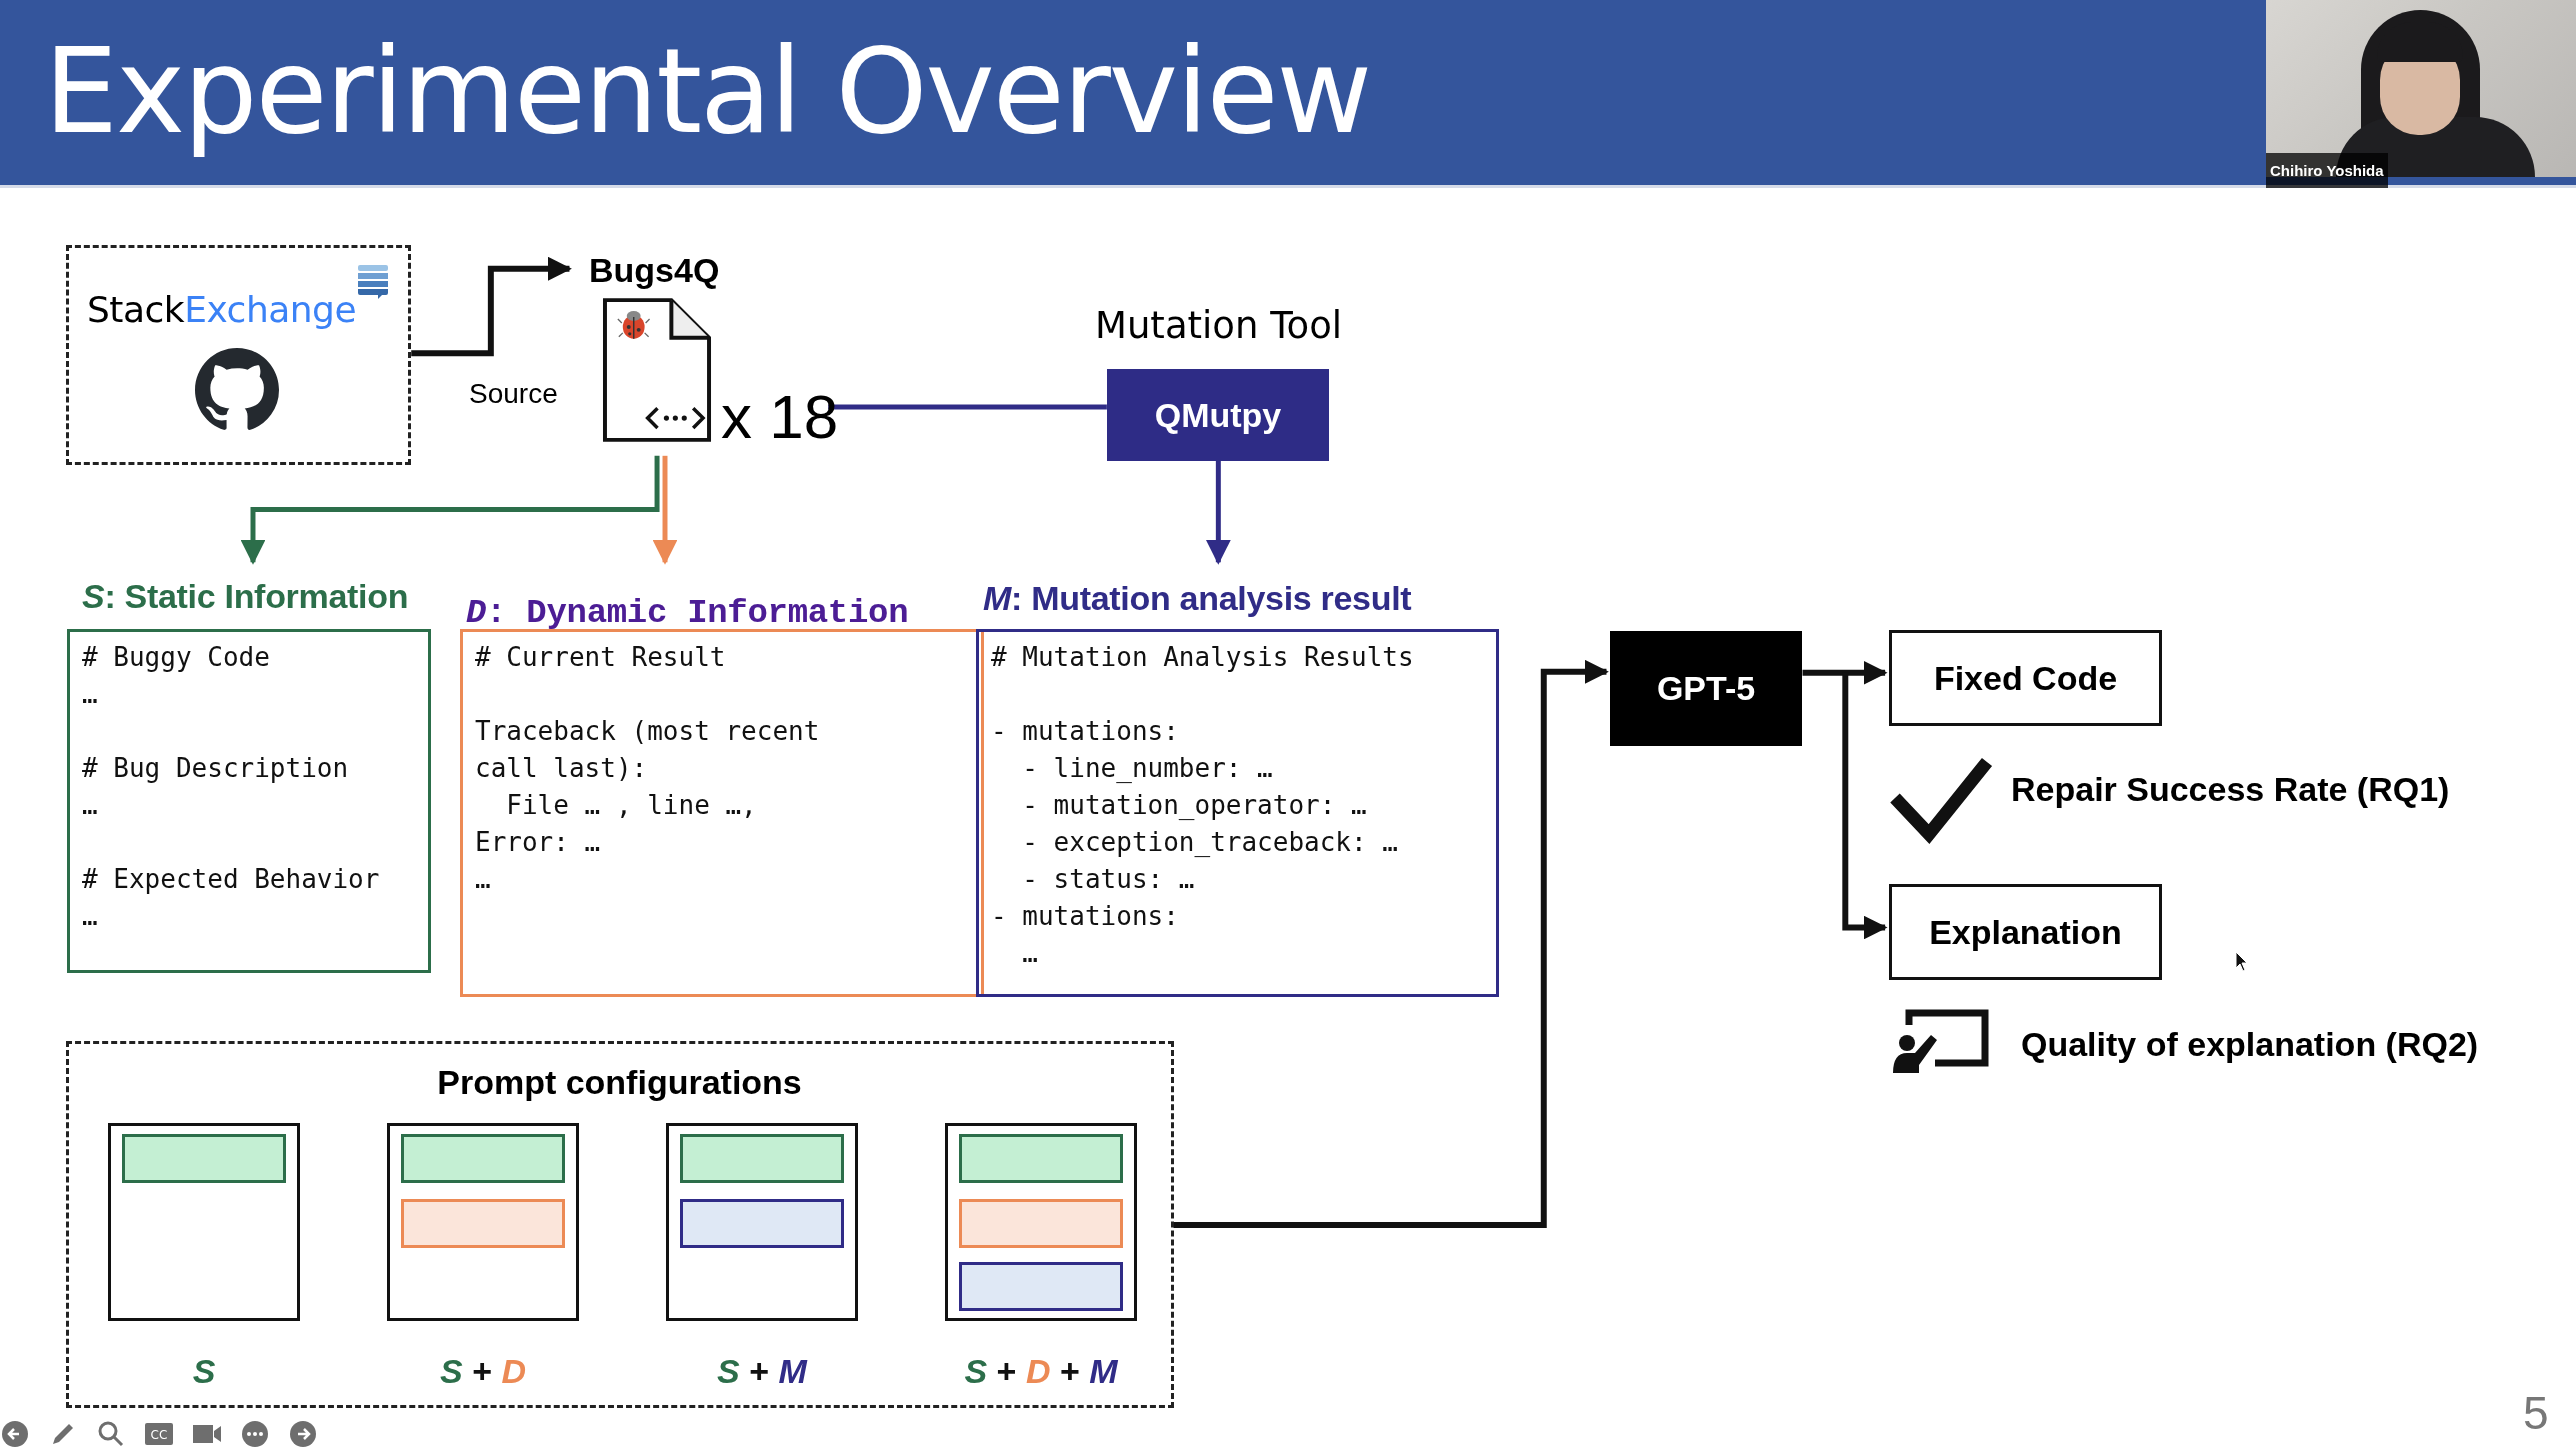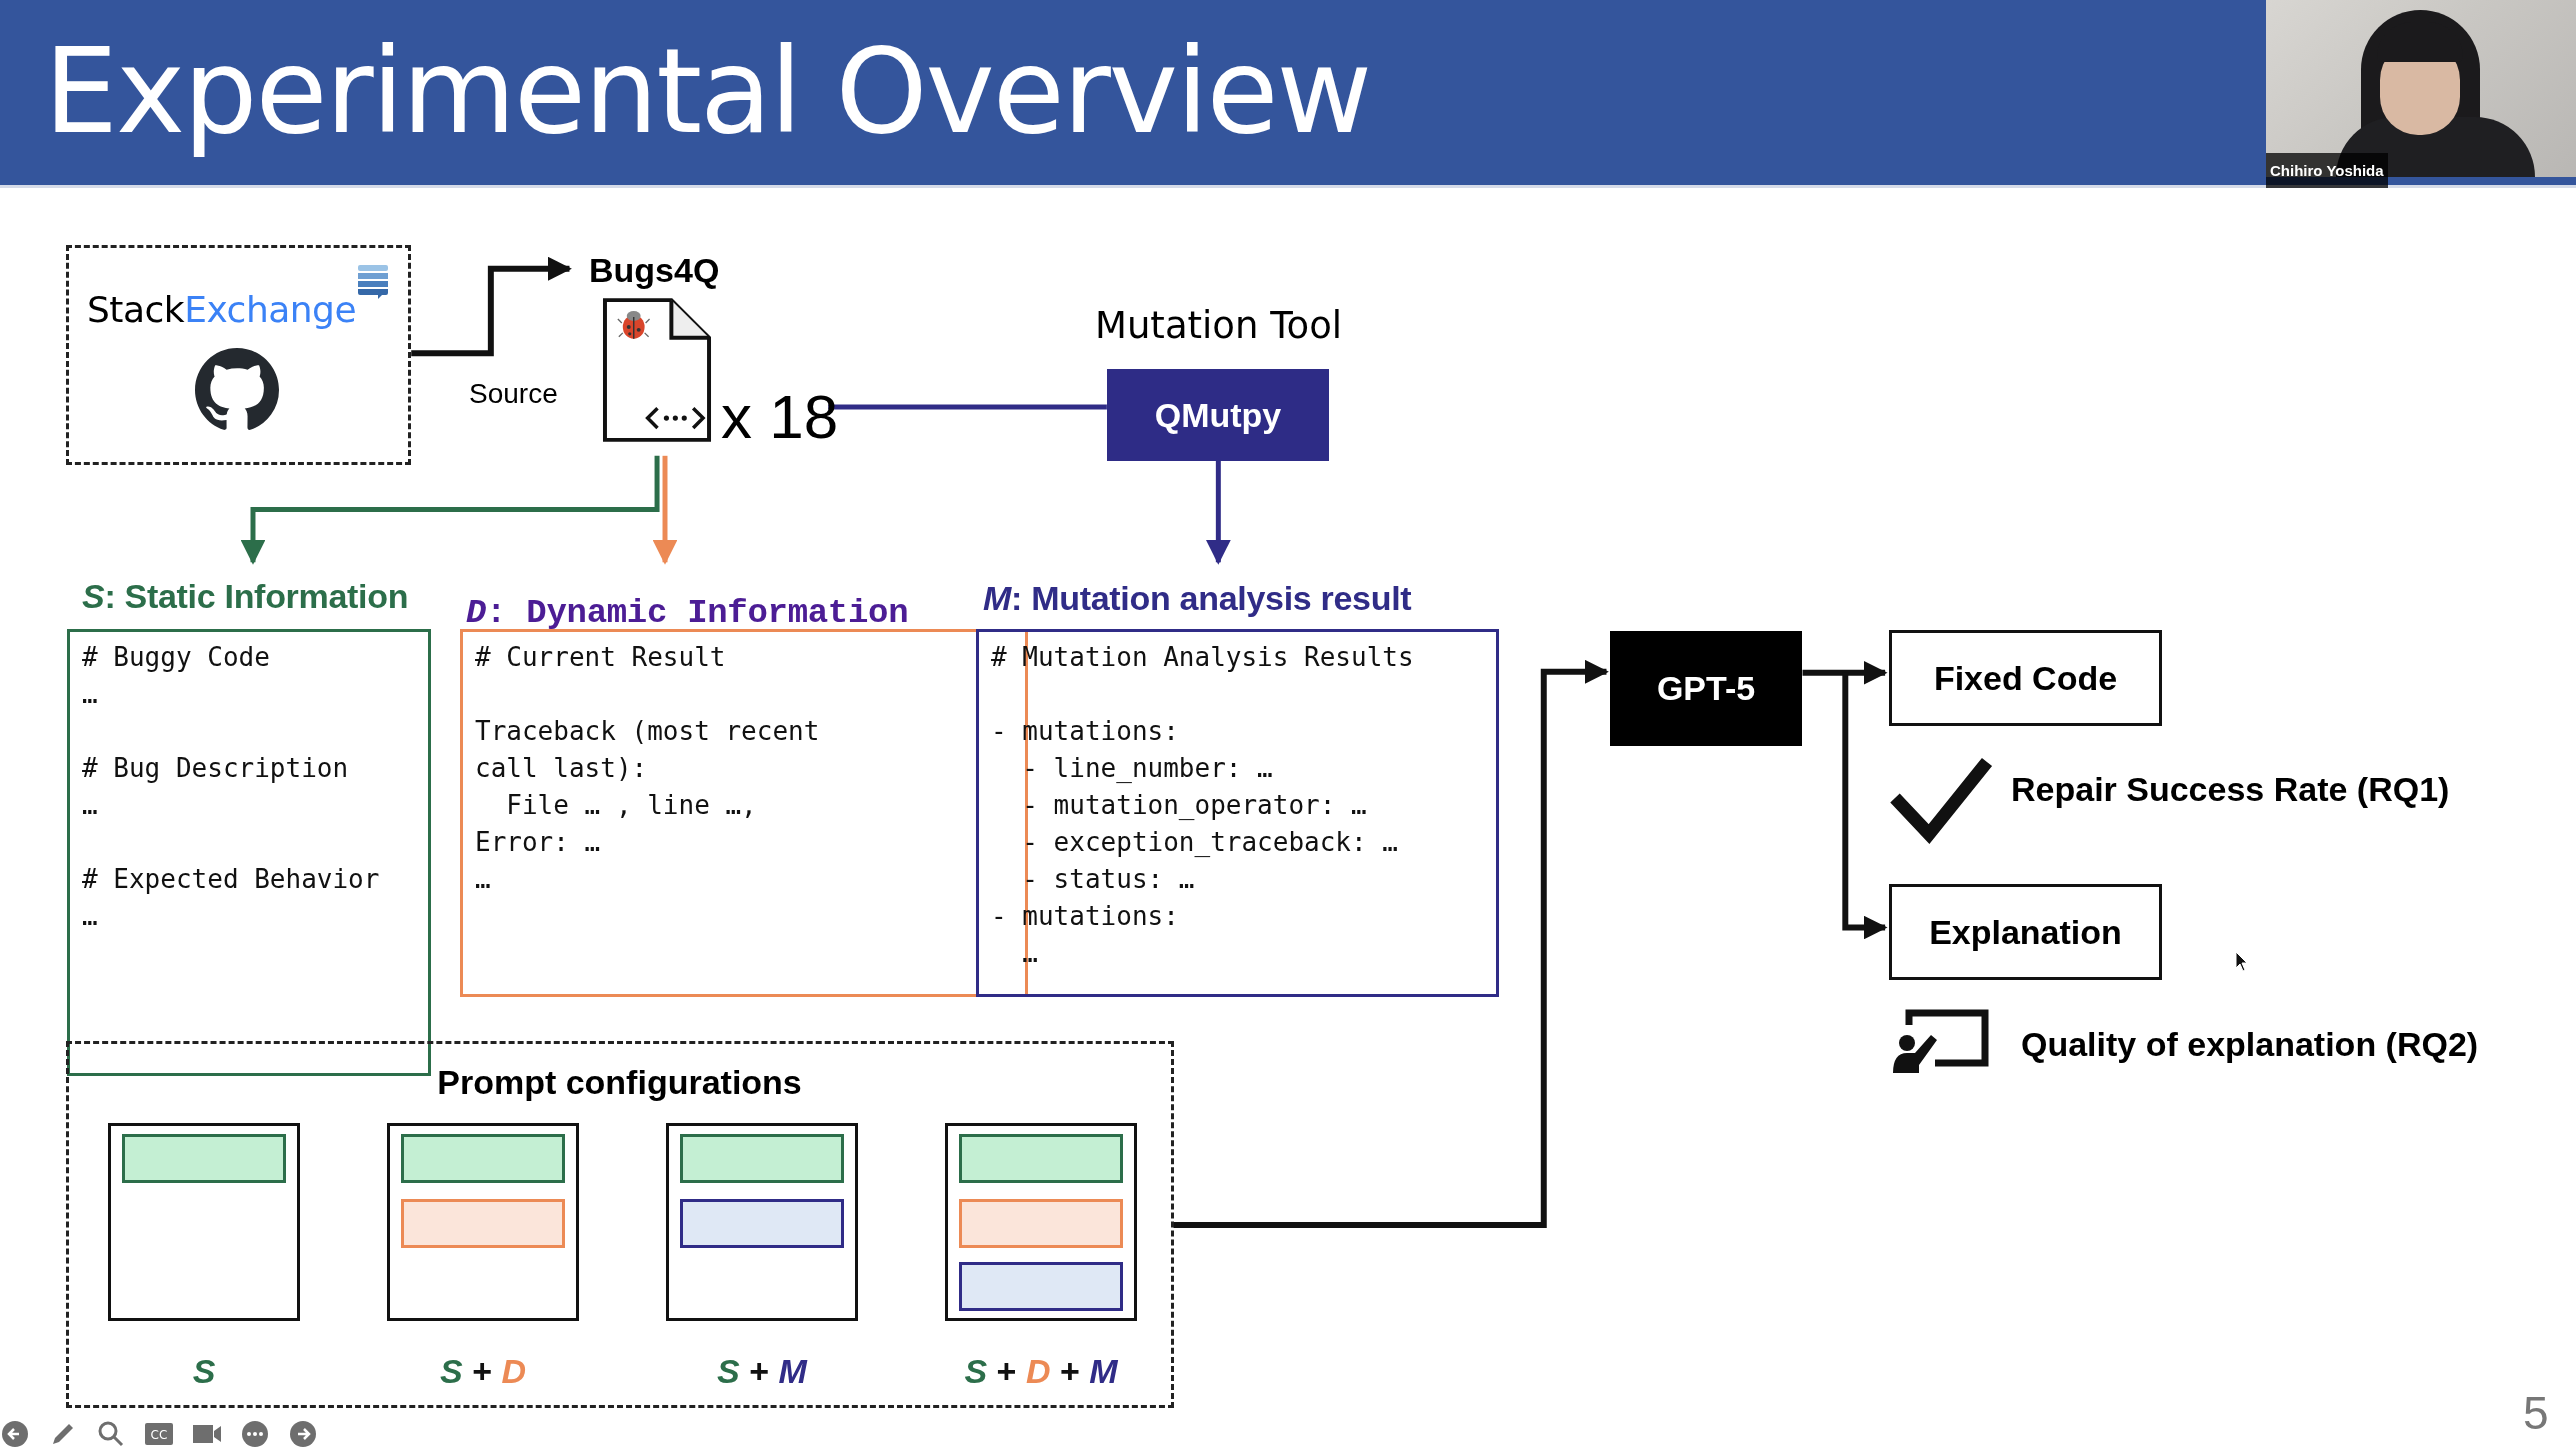--- a/index.html
+++ b/index.html
@@ -32,22 +32,22 @@
   #x18-label { left:721px; top:381px; font-size:62px; }
   #mutation-tool-label { left:1095px; top:304px; font-size:37px; font-family:"DejaVu Sans", sans-serif; }
   #qmutpy-box { left:1107px; top:369px; width:222px; height:92px; background:#2e2c86; color:#fff; font-weight:bold; font-size:34px; display:flex; align-items:center; justify-content:center; }
 
   .sec-title { font-weight:bold; font-size:34px; letter-spacing:-0.3px; }
   #s-title { left:82px; top:577px; color:#2c6e4a; }
   #d-title { left:466px; top:594px; color:#4c1d95;font-family:Liberation Mono, monospace; }
   #m-title { left:983px; top:579px; color:#302c87; }
   .sec-title i { font-style:italic; }
 
-  #s-box { left:67px; top:629px; width:364px; height:447px; border:3px solid #2c6e4a; }
-  #d-box { left:460px; top:629px; width:568px; height:368px; border:3px solid #ec8a55; }
+  #s-box { left:67px; top:629px; width:364px; height:344px; border:3px solid #2c6e4a; }
+  #d-box { left:460px; top:629px; width:524px; height:368px; border:3px solid #ec8a55; }
   #m-box { left:976px; top:629px; width:523px; height:368px; border:3px solid #302c87; }
   .box-text { position:absolute; left:12px; top:7px; }
 
   #gpt-box { left:1610px; top:631px; width:192px; height:115px; background:#000; color:#fff; font-weight:bold; font-size:34px; display:flex; align-items:center; justify-content:center; }
   #fixed-box { left:1889px; top:630px; width:267px; height:90px; border:3px solid #111; background:#fff; font-weight:bold; font-size:34px; display:flex; align-items:center; justify-content:center; }
   #expl-box { left:1889px; top:884px; width:267px; height:90px; border:3px solid #111; background:#fff; font-weight:bold; font-size:34px; display:flex; align-items:center; justify-content:center; }
   #check-icon { left:1889px; top:752px; width:104px; height:92px; }
   #rq1-label { left:2011px; top:770px; font-size:34px; font-weight:bold; }
   #present-icon { left:1891px; top:1009px; width:100px; height:66px; }
   #rq2-label { left:2021px; top:1025px; font-size:34px; font-weight:bold; }

